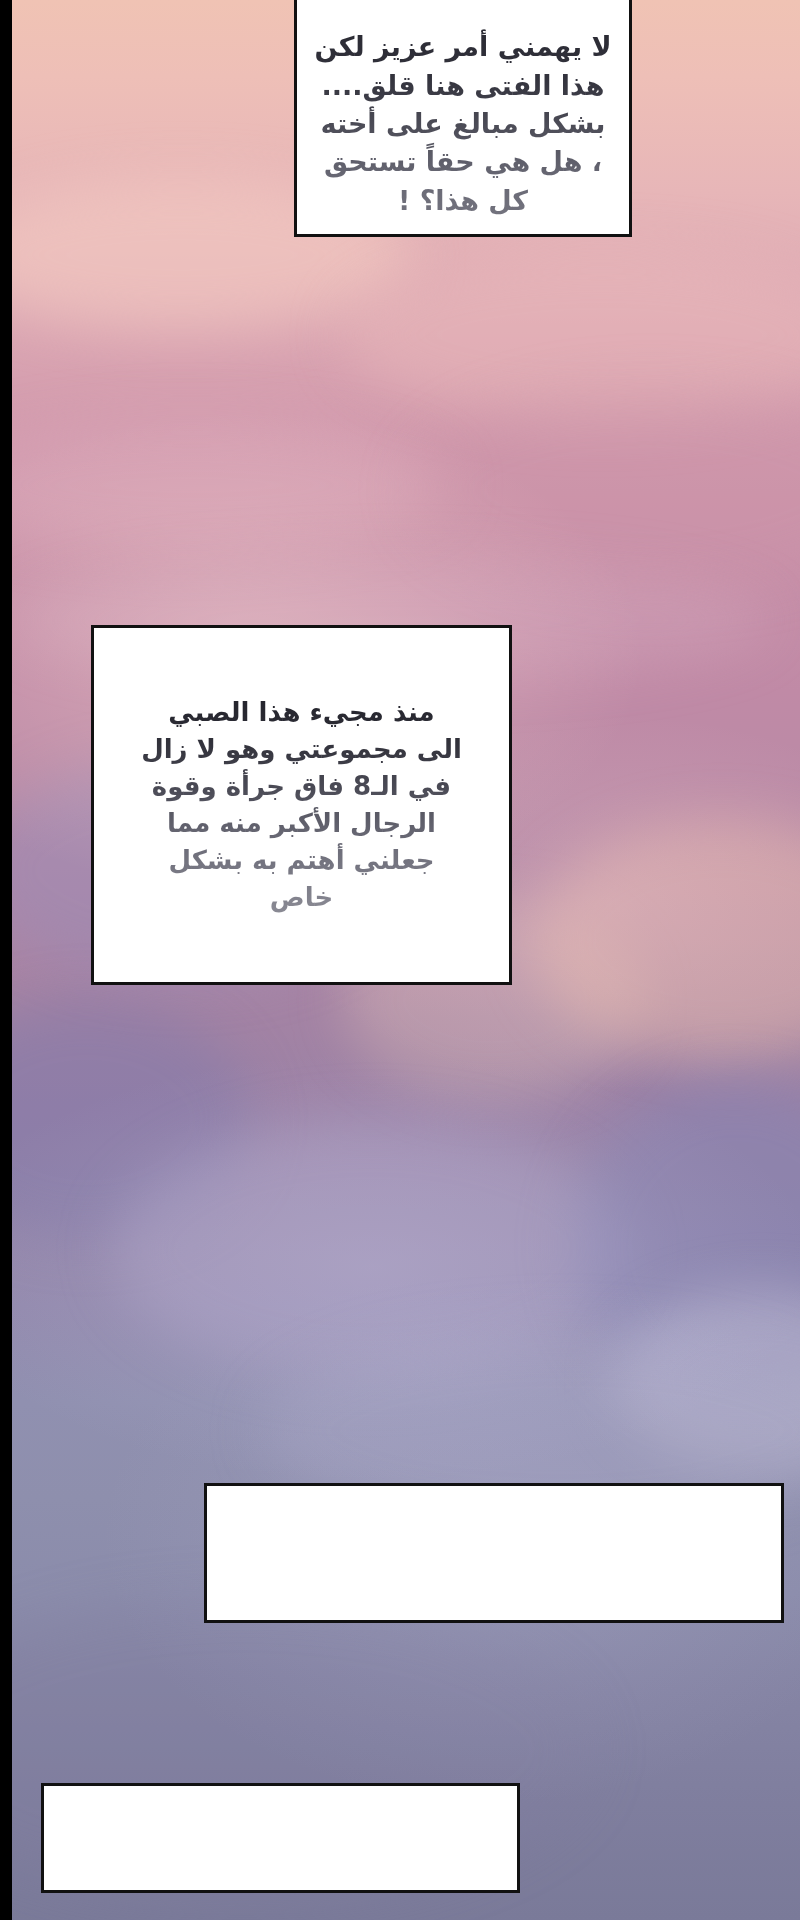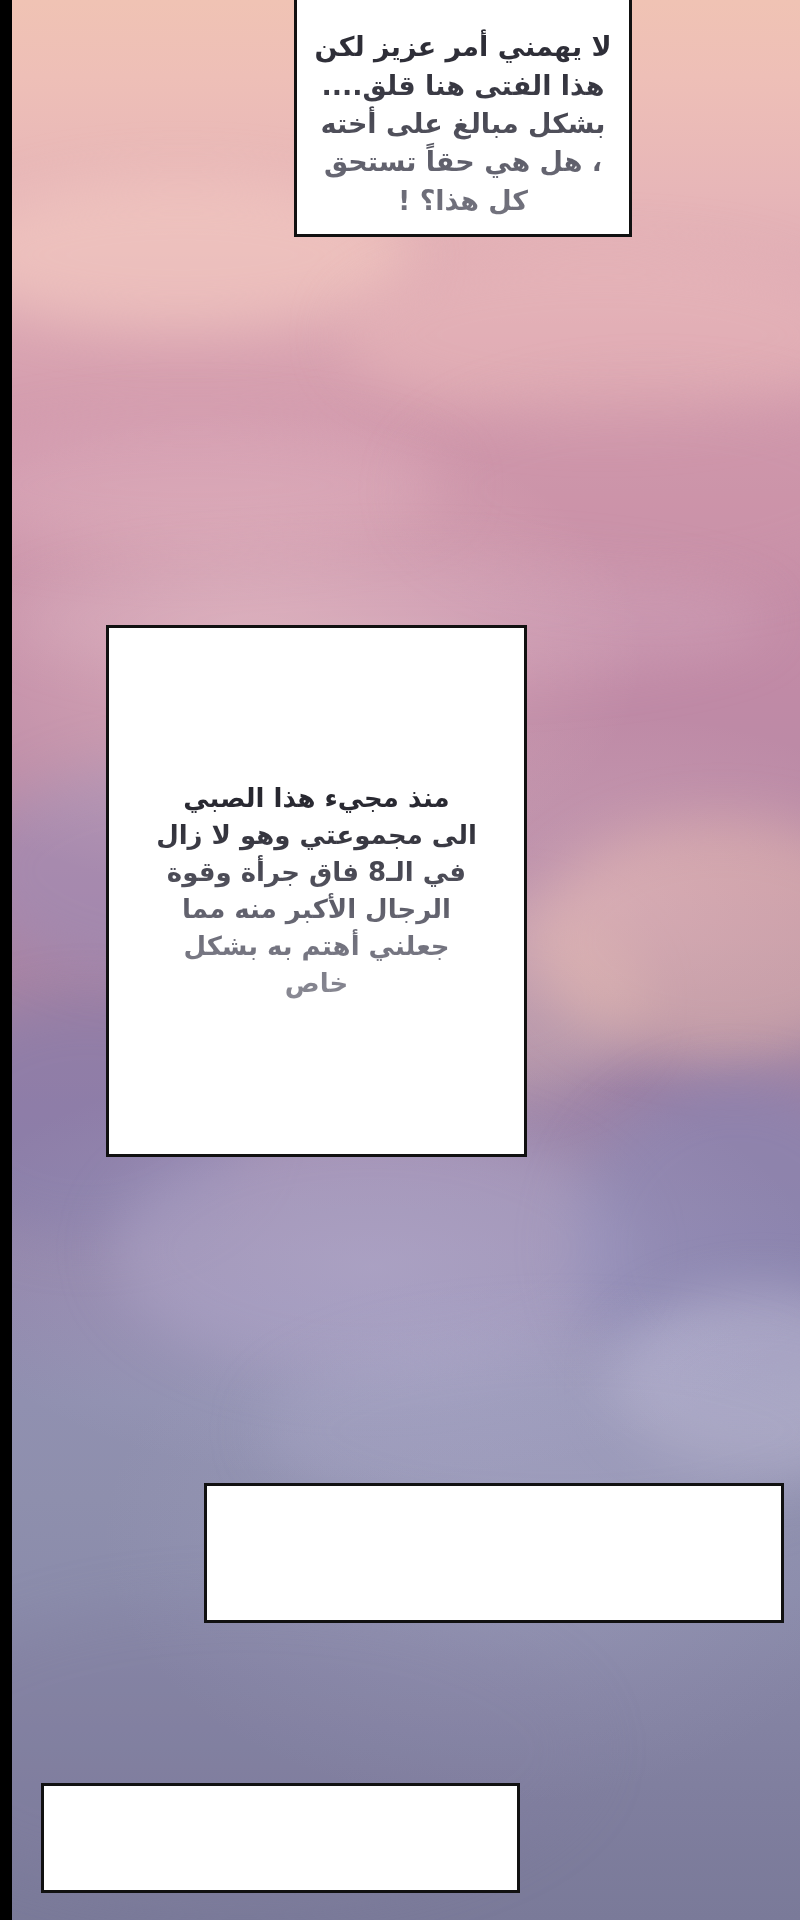--- a/index.html
+++ b/index.html
@@ -109,24 +109,24 @@
     color: #575764;
     background: linear-gradient(to bottom, #2a2a33 0%, #33333d 26%, #4d4d58 52%, #686874 78%, #74747f 100%);
     -webkit-background-clip: text;
     background-clip: text;
     -webkit-text-fill-color: transparent;
     color: transparent;
   }
 
   
   #bubble-2 {
-    left: 94px;
+    left: 79px;
     top: 625px;
     width: 421px;
-    height: 532px;
+    height: 360px;
   }
   #bubble-2 .txt {
     font-size: 26px;
     background: linear-gradient(to bottom, #23232b 0%, #2d2d36 18%, #4a4a55 42%, #6a6a76 66%, #7e7e89 86%, #8b8b95 100%);
     -webkit-background-clip: text;
     background-clip: text;
     -webkit-text-fill-color: transparent;
     color: transparent;
   }
 

